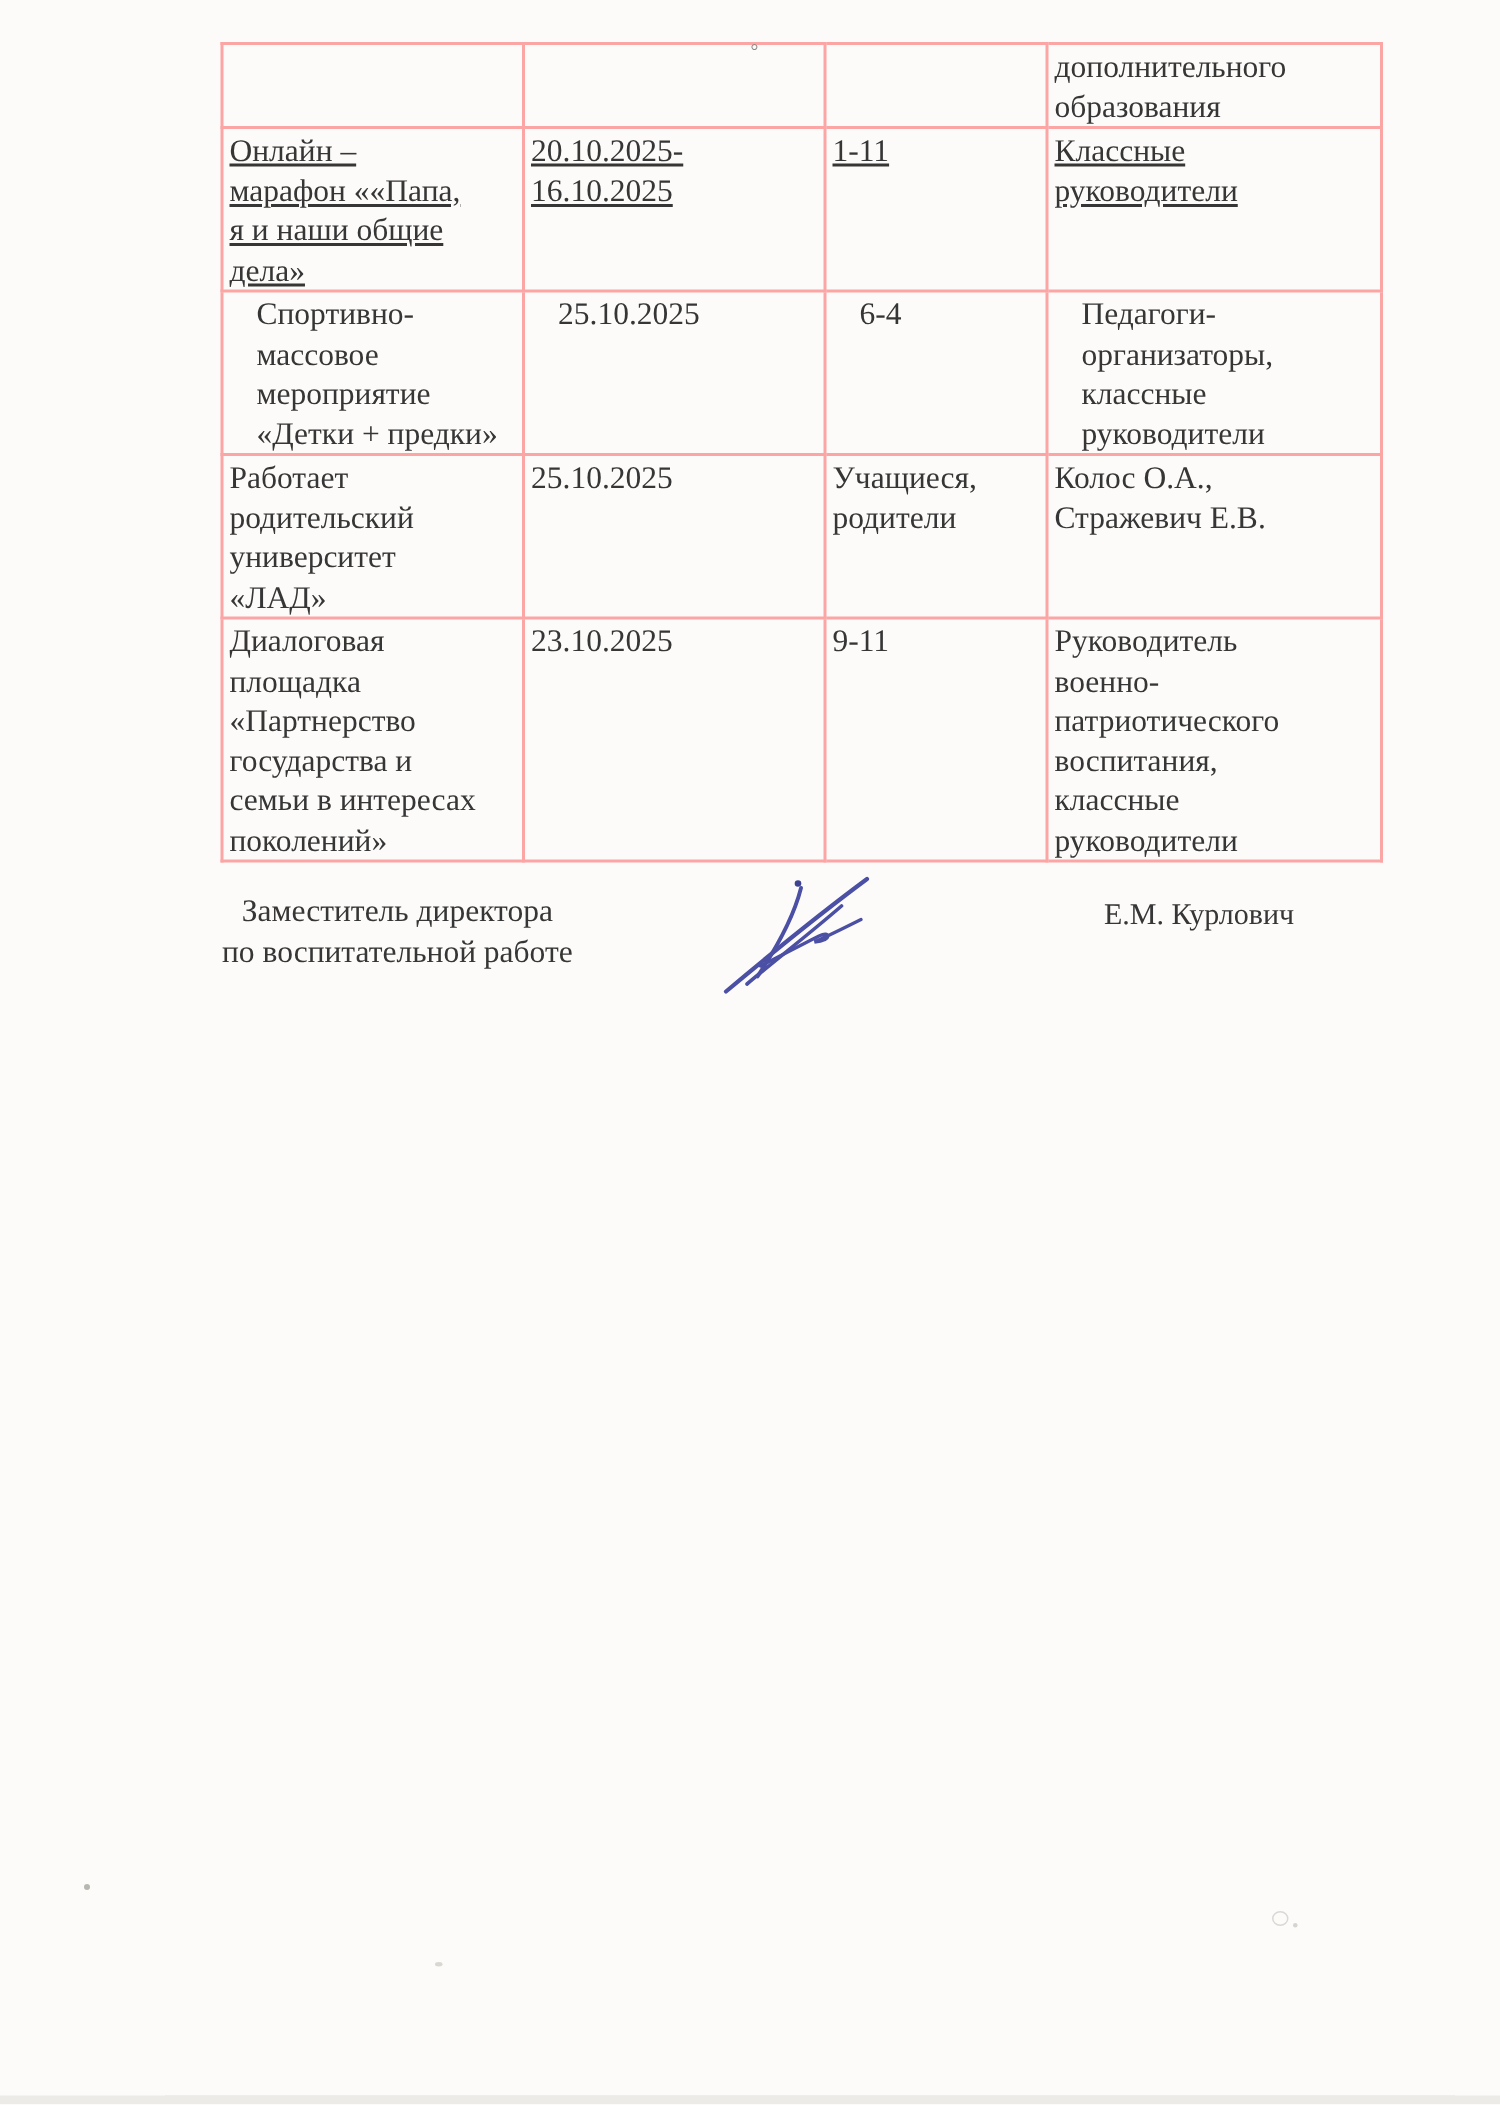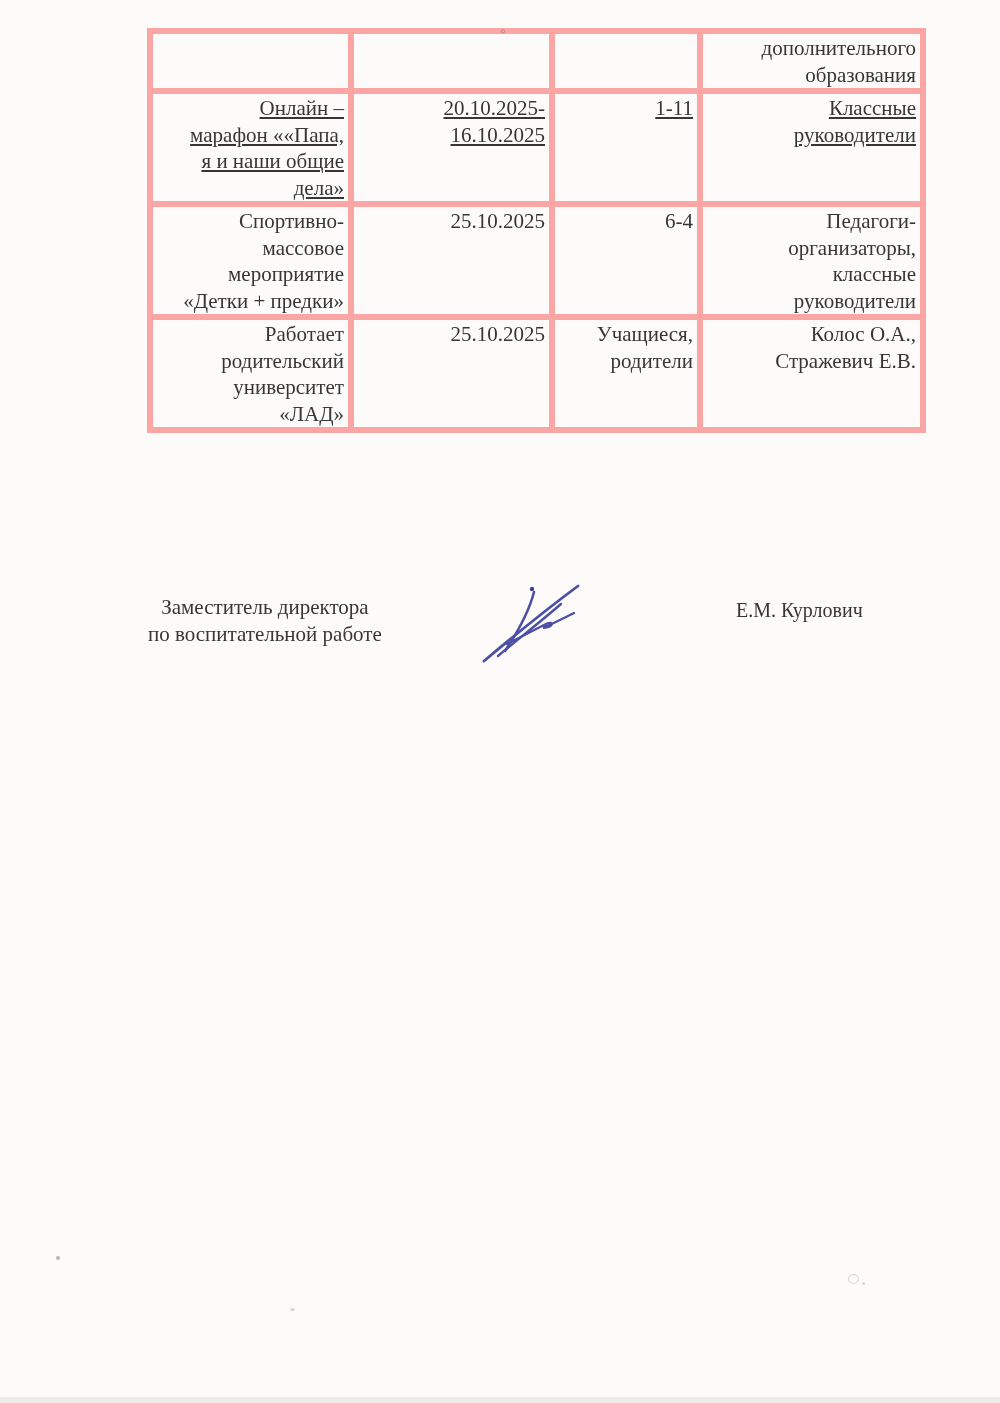--- a/index.html
+++ b/index.html
@@ -19,23 +19,23 @@
   
   .doc-table {
     position: absolute;
     left: 147px;
     top: 28px;
     width: 773px;
     border-collapse: collapse;
     table-layout: fixed;
   }
   .doc-table td {
-    border: 6px solid #fca5a5;
+    border: 2px solid #fca5a5;
     vertical-align: top;
-    text-align: right;
+    text-align: left;
     font-size: 21px;
     line-height: 26.5px;
     padding: 1px 4px 0 4px;
     white-space: pre-line;
     overflow: hidden;
   }
   .col-activity    { width: 201px; }
   .col-dates       { width: 201px; }
   .col-classes     { width: 148px; }
   .col-responsible { width: 223px; }
@@ -150,20 +150,36 @@
         <td>Работает
 родительский
 университет
 «ЛАД»</td>
         <td>25.10.2025</td>
         <td>Учащиеся,
 родители</td>
         <td>Колос О.А.,
 Стражевич Е.В.</td>
       </tr>
+      <tr class="r4">
+        <td>Диалоговая
+площадка
+«Партнерство
+государства и
+семьи в интересах
+поколений»</td>
+        <td>23.10.2025</td>
+        <td>9-11</td>
+        <td>Руководитель
+военно-
+патриотического
+воспитания,
+классные
+руководители</td>
+      </tr>
     </tbody>
   </table>
 
   <div class="signoff-title">Заместитель директора
 по воспитательной работе</div>
 
   <svg class="signature-svg" viewBox="0 0 122 94" xmlns="http://www.w3.org/2000/svg" aria-hidden="true">
     <g fill="none" stroke="#4b50a5" stroke-linecap="round">
       <path d="M7 86 C 32 65, 70 34, 101 11" stroke-width="2.8"></path>
       <path d="M21 81 C 40 65, 62 48, 84 29" stroke-width="2.4"></path>

